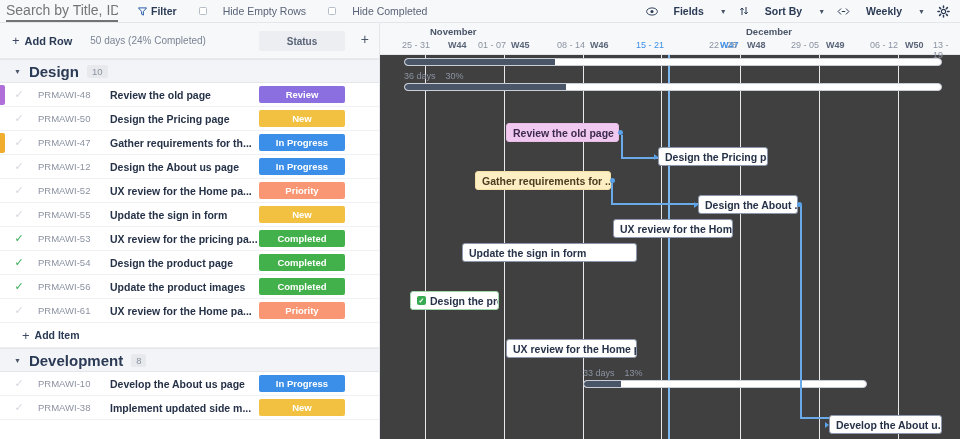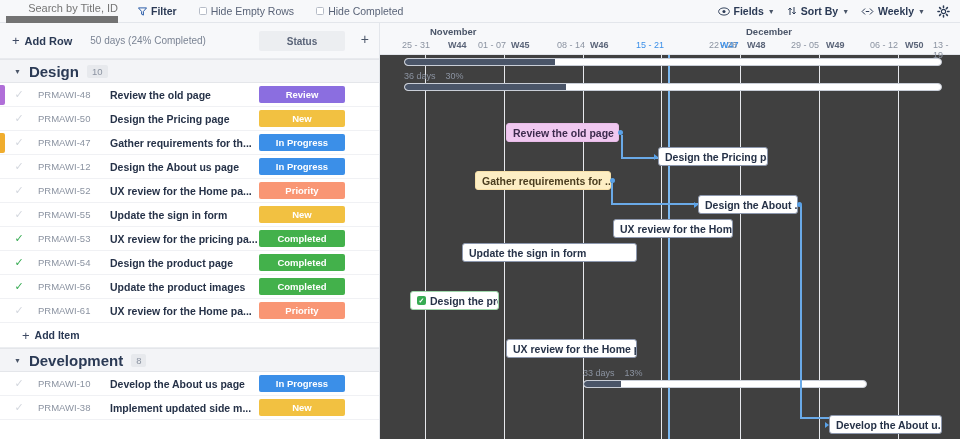--- a/index.html
+++ b/index.html
@@ -12,30 +12,30 @@
   }
   #app { position: relative; width: 960px; height: 439px; background:#fff; }
 
   
   .toolbar {
     position:absolute; left:0; top:0; width:960px; height:23px;
     background:#f7f8fa; border-bottom:1px solid #e3e6eb;
     display:flex; align-items:center;
   }
   .search-input {
-    margin-left:6px; width:112px; font-size:11px; color:#9aa2b1;
-    background:transparent; border:none; border-bottom:7px solid #737373;
-    padding:2px 0 2px 0; outline:none; font-family:"Liberation Sans", sans-serif;text-align:right;
+    margin-left:6px; width:112px; font-size:14px; color:#9aa2b1;
+    background:transparent; border:none; border-bottom:2px solid #737373;
+    padding:2px 0 2px 0; outline:none; font-family:"Liberation Sans", sans-serif;
   }
   .tb-btn {
     display:flex; align-items:center; gap:4px; font-size:10.5px;
     color:#2b3a55; font-weight:bold; cursor:pointer; height:23px; padding:0 6px;
   }
   .tb-item {
-    display:flex; align-items:center; gap:4px; font-size:10.5px;
+    display:flex; align-items:center; gap:16px; font-size:10.5px;
     color:#5a6478; cursor:pointer; height:23px; padding:0 6px;
   }
   .tb-item.bold { color:#2b3a55; font-weight:bold; }
   .chk {
     width:8px; height:8px; border:1px solid #b6bcc7; border-radius:1.5px;
     background:#fff; display:inline-block;
   }
   .spacer { flex:1; }
   .caret { font-size:7px; color:#4a5568; line-height:1; }
   .ico { display:inline-flex; align-items:center; }

